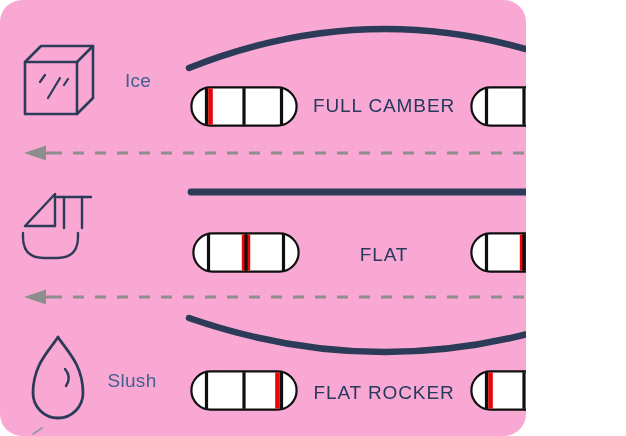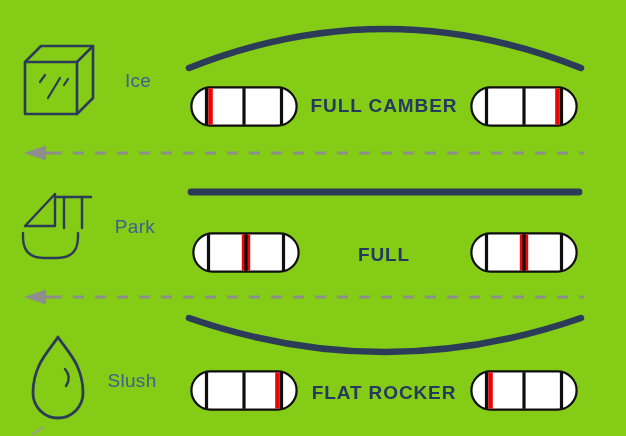--- a/index.html
+++ b/index.html
@@ -1,27 +1,28 @@
 <!DOCTYPE html>
 <html><head>
 <meta charset="utf-8">
 <style>
   html,body{margin:0;padding:0;background:#ffffff;}
   #stage{
-    position:relative;width:626px;height:436px;background:#84cc16;overflow:hidden;
+    position:relative;width:526px;height:436px;background:#f9a8d4;overflow:hidden;
     font-family:"Liberation Sans","DejaVu Sans",sans-serif;
+    border-radius:22px;
   }
   .abs{position:absolute;}
   .cond-label{
     position:absolute;width:80px;text-align:center;
     font-size:19px;font-weight:400;color:#41608f;letter-spacing:.3px;
   }
   .profile-label{
     position:absolute;left:299px;width:170px;text-align:center;
-    font-size:19px;font-weight:700;color:#253a5e;letter-spacing:.9px;
+    font-size:19px;font-weight:400;color:#253a5e;letter-spacing:.9px;
   }
   svg{display:block;}
 </style>
 </head>
 <body>
 
 <div id="stage">
 
   <div class="abs" style="left:20px;top:40px;">
     <svg width="78" height="80" viewBox="0 0 78 80" fill="none" stroke="#2c3b58" stroke-width="2.6" stroke-linejoin="round" stroke-linecap="round">
@@ -71,38 +72,37 @@
 
   <div class="abs" style="left:18px;top:188px;">
     <svg width="76" height="76" viewBox="0 0 76 76" fill="none" stroke="#2c3b58" stroke-width="2.4" stroke-linejoin="round" stroke-linecap="round">
       <path d="M7 38 L37 6 L37 38 Z"></path>
       <path d="M39 9 L73 9"></path>
       <path d="M46 9 L46 40"></path>
       <path d="M64 9 L64 40"></path>
       <path d="M5 45 L5 49 Q5 70 26 70 L39 70 Q60 70 60 49 L60 45"></path>
     </svg>
   </div>
-  <div class="cond-label" style="left:95px;top:216px;">Park</div>
 
   <div class="abs" style="left:185px;top:185px;">
     <svg width="400" height="14" viewBox="0 0 400 14" fill="none">
       <line x1="6" y1="7" x2="394" y2="7" stroke="#2c3b58" stroke-width="6.8" stroke-linecap="round"></line>
     </svg>
   </div>
 
   <div class="abs" style="left:192px;top:232px;">
       <svg width="108" height="41" viewBox="0 0 108 41">
     <rect x="1.4" y="1.4" width="105.2" height="38.2" rx="19.1" fill="#ffffff" stroke="#0f0f0f" stroke-width="2.2"></rect>
     <rect x="49.8" y="2.4" width="8.4" height="36.2" fill="#ea0606"></rect>
         <rect x="14.9" y="2.2" width="3.2" height="36.6" fill="#0f0f0f"></rect>
         <rect x="52.4" y="2.2" width="3.2" height="36.6" fill="#0f0f0f"></rect>
         <rect x="89.9" y="2.2" width="3.2" height="36.6" fill="#0f0f0f"></rect>
   </svg>
     </div>
-  <div class="profile-label" style="top:244px;">FULL</div>
+  <div class="profile-label" style="top:244px;">FLAT</div>
   <div class="abs" style="left:470px;top:232px;">
       <svg width="108" height="41" viewBox="0 0 108 41">
     <rect x="1.4" y="1.4" width="105.2" height="38.2" rx="19.1" fill="#ffffff" stroke="#0f0f0f" stroke-width="2.2"></rect>
     <rect x="49.8" y="2.4" width="8.4" height="36.2" fill="#ea0606"></rect>
         <rect x="14.9" y="2.2" width="3.2" height="36.6" fill="#0f0f0f"></rect>
         <rect x="52.4" y="2.2" width="3.2" height="36.6" fill="#0f0f0f"></rect>
         <rect x="89.9" y="2.2" width="3.2" height="36.6" fill="#0f0f0f"></rect>
   </svg>
     </div>
 

